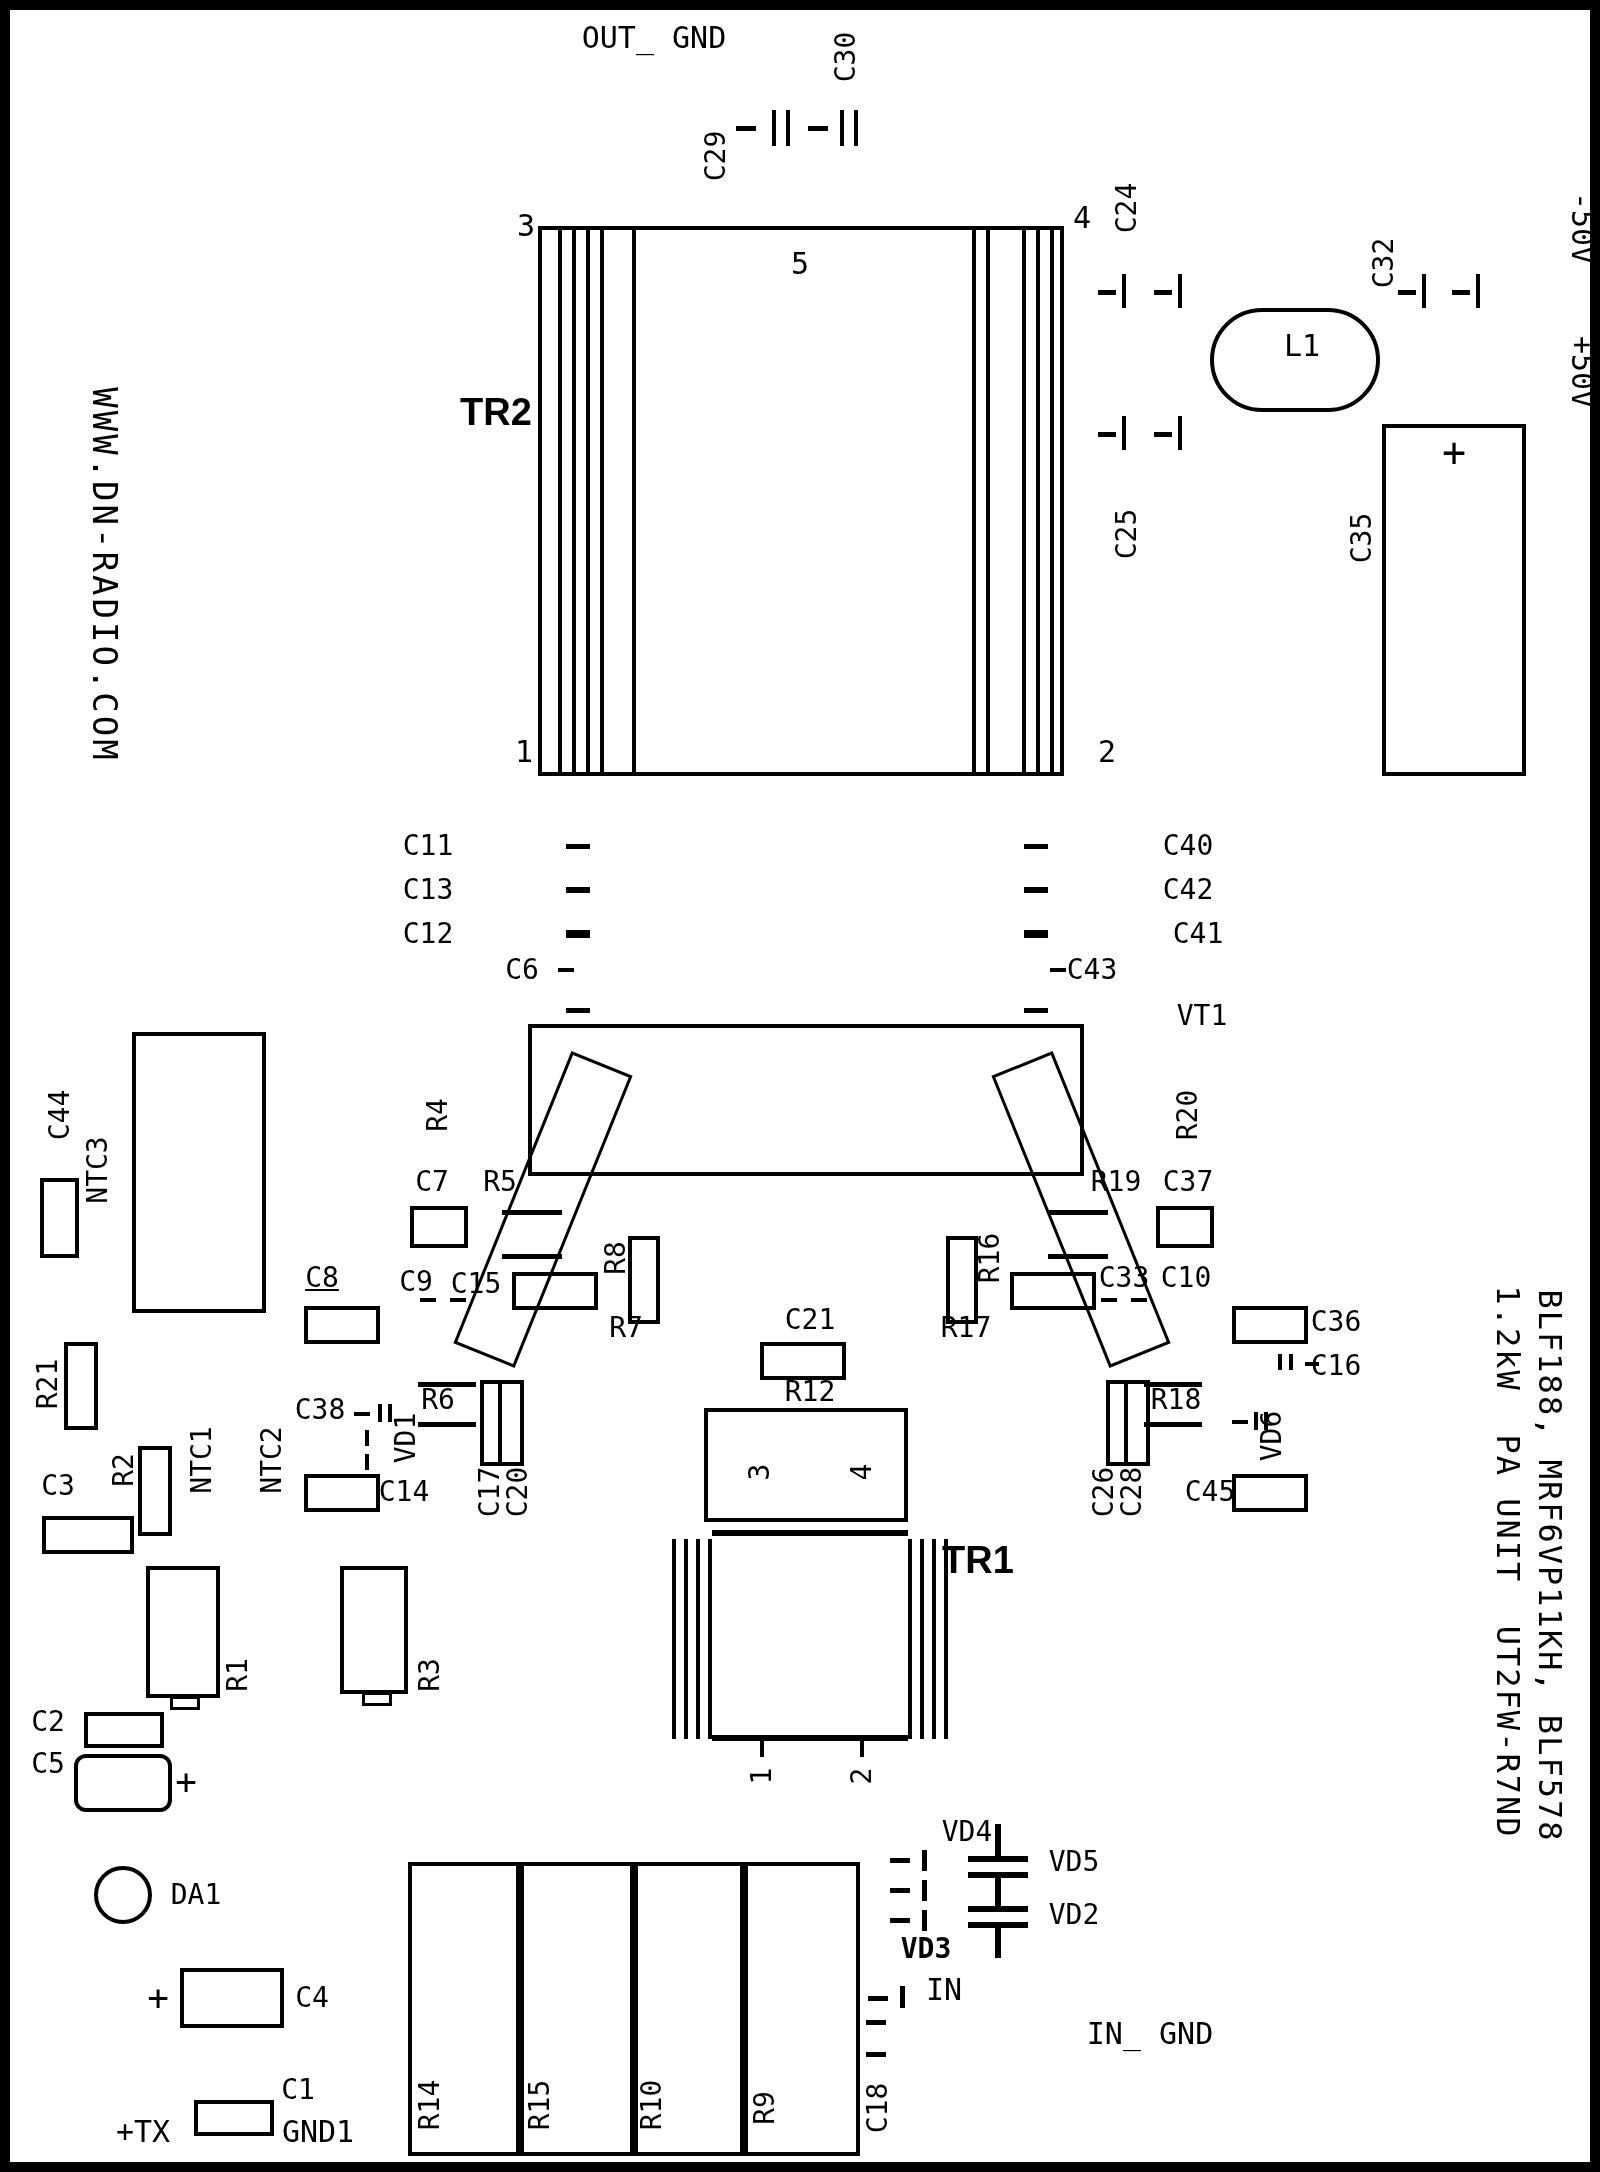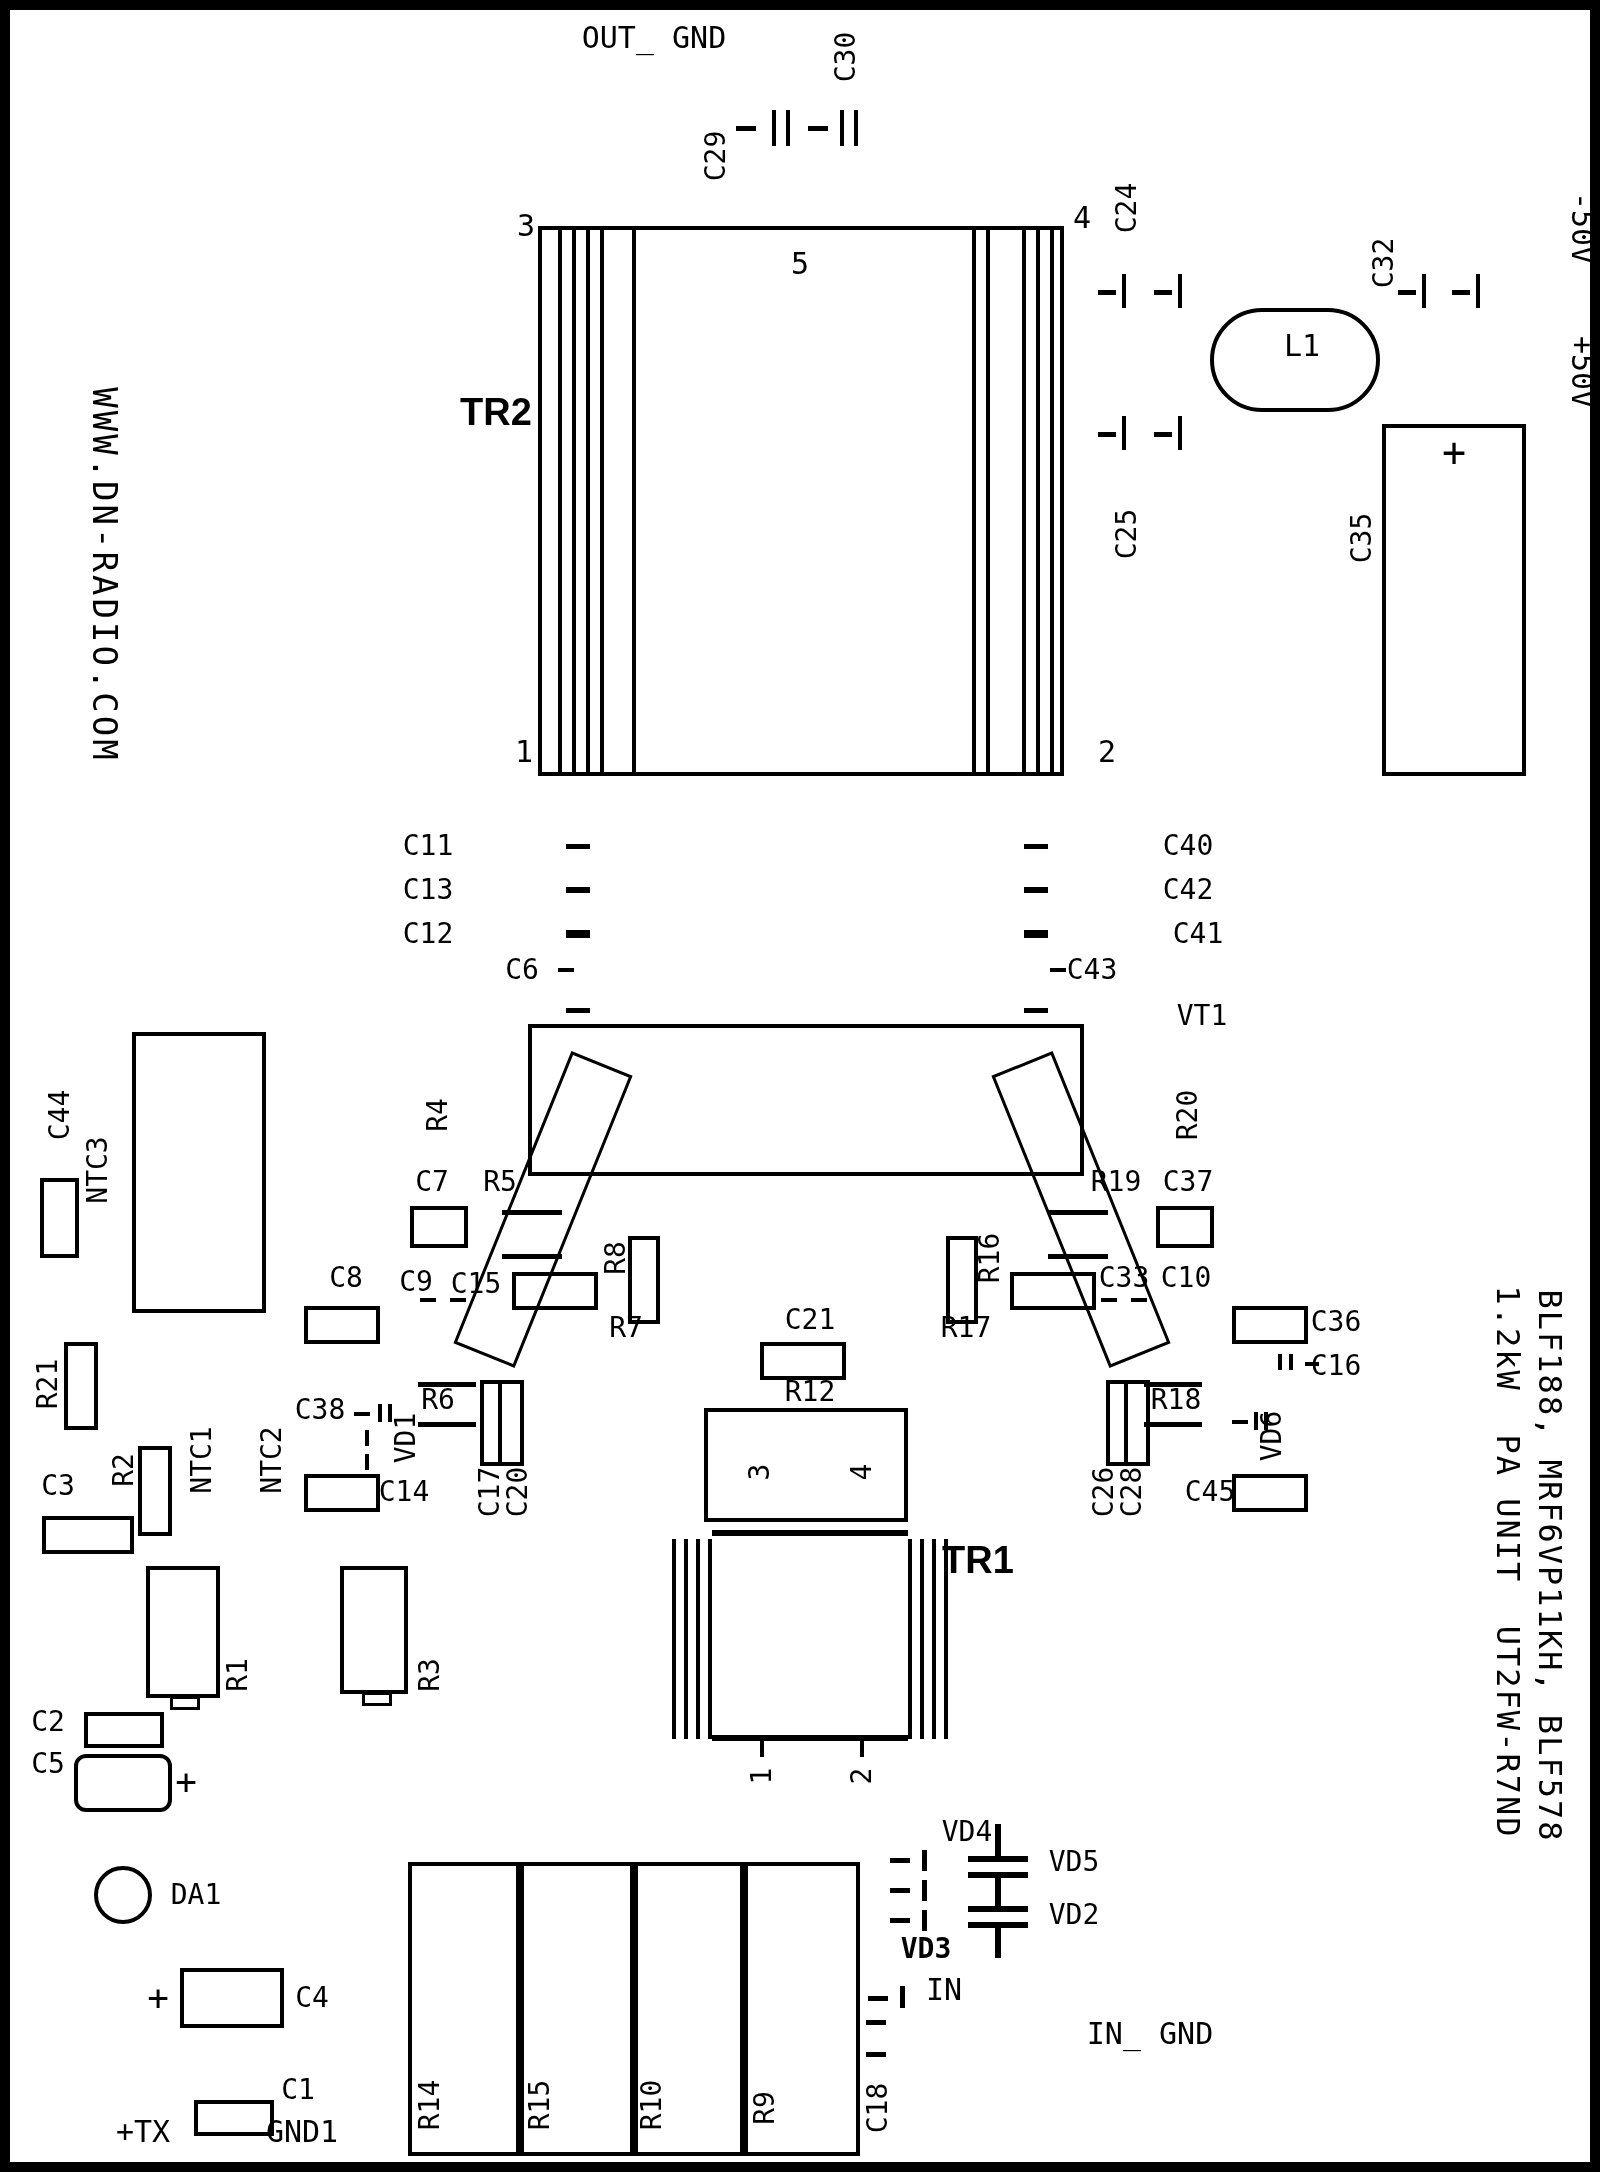--- a/index.html
+++ b/index.html
@@ -168,21 +168,21 @@
 
   <div class="lbl" style="left:644px;top:28px;font-size:30px">OUT_ GND</div>
   <div class="lbl" style="left:95px;top:565px;font-size:34px;letter-spacing:3px;transform:translate(-50%,-50%) rotate(90deg)">WWW.DN-RADIO.COM</div>
   <div class="lbl" style="left:1572px;top:218px;font-size:30px;transform:translate(-50%,-50%) rotate(90deg)">-50V</div>
   <div class="lbl" style="left:1572px;top:362px;font-size:30px;transform:translate(-50%,-50%) rotate(90deg)">+50V</div>
   <div class="lbl" style="left:1498px;top:1552px;font-size:32px;letter-spacing:2px;transform:translate(-50%,-50%) rotate(90deg)">1.2kW  PA UNIT  UT2FW-R7ND</div>
   <div class="lbl" style="left:1540px;top:1556px;font-size:32px;letter-spacing:2px;transform:translate(-50%,-50%) rotate(90deg)">BLF188, MRF6VP11KH, BLF578</div>
   <div class="lbl" style="left:934px;top:1980px;font-size:30px">IN</div>
   <div class="lbl" style="left:1140px;top:2024px;font-size:30px">IN_ GND</div>
   <div class="lbl" style="left:133px;top:2122px;font-size:30px">+TX</div>
-  <div class="lbl" style="left:292px;top:2122px;font-size:30px">GND1</div>
+  <div class="lbl" style="left:308px;top:2122px;font-size:30px">GND1</div>
 
   <div id="labels">
       <div class="lbl" style="left: 836px; top: 47px; transform: translate(-50%, -50%) rotate(-90deg);">C30</div>
       <div class="lbl" style="left: 706px; top: 146px; transform: translate(-50%, -50%) rotate(-90deg);">C29</div>
       <div class="lbl" style="left: 1117px; top: 198px; transform: translate(-50%, -50%) rotate(-90deg);">C24</div>
       <div class="lbl" style="left: 1374px; top: 253px; transform: translate(-50%, -50%) rotate(-90deg);">C32</div>
       <div class="lbl" style="left: 1117px; top: 524px; transform: translate(-50%, -50%) rotate(-90deg);">C25</div>
       <div class="lbl" style="left: 1352px; top: 528px; transform: translate(-50%, -50%) rotate(-90deg);">C35</div>
       <div class="lbl" style="left: 1444px; top: 442px; font-size: 40px; transform: translate(-50%, -50%) rotate(0deg);">+</div>
       <div class="lbl" style="left: 1292px; top: 336px; font-size: 30px; transform: translate(-50%, -50%) rotate(0deg);">L1</div>
@@ -202,21 +202,21 @@
       <div class="lbl" style="left: 1082px; top: 960px; transform: translate(-50%, -50%) rotate(0deg);">C43</div>
       <div class="lbl" style="left: 1192px; top: 1006px; transform: translate(-50%, -50%) rotate(0deg);">VT1</div>
       <div class="lbl" style="left: 428px; top: 1105px; transform: translate(-50%, -50%) rotate(-90deg);">R4</div>
       <div class="lbl" style="left: 1178px; top: 1105px; transform: translate(-50%, -50%) rotate(-90deg);">R20</div>
       <div class="lbl" style="left: 422px; top: 1172px; transform: translate(-50%, -50%) rotate(0deg);">C7</div>
       <div class="lbl" style="left: 490px; top: 1172px; transform: translate(-50%, -50%) rotate(0deg);">R5</div>
       <div class="lbl" style="left: 1106px; top: 1172px; transform: translate(-50%, -50%) rotate(0deg);">R19</div>
       <div class="lbl" style="left: 1178px; top: 1172px; transform: translate(-50%, -50%) rotate(0deg);">C37</div>
       <div class="lbl" style="left: 50px; top: 1105px; transform: translate(-50%, -50%) rotate(-90deg);">C44</div>
       <div class="lbl" style="left: 88px; top: 1160px; transform: translate(-50%, -50%) rotate(-90deg);">NTC3</div>
-      <div class="lbl" style="left: 336px; top: 1268px; transform: translate(-50%, -50%) rotate(0deg);">C8</div>
+      <div class="lbl" style="left: 312px; top: 1268px; transform: translate(-50%, -50%) rotate(0deg); text-decoration: underline;">C8</div>
       <div class="lbl" style="left: 406px; top: 1272px; transform: translate(-50%, -50%) rotate(0deg);">C9</div>
       <div class="lbl" style="left: 466px; top: 1274px; transform: translate(-50%, -50%) rotate(0deg);">C15</div>
       <div class="lbl" style="left: 606px; top: 1248px; transform: translate(-50%, -50%) rotate(-90deg);">R8</div>
       <div class="lbl" style="left: 616px; top: 1318px; transform: translate(-50%, -50%) rotate(0deg);">R7</div>
       <div class="lbl" style="left: 980px; top: 1248px; transform: translate(-50%, -50%) rotate(-90deg);">R16</div>
       <div class="lbl" style="left: 956px; top: 1318px; transform: translate(-50%, -50%) rotate(0deg);">R17</div>
       <div class="lbl" style="left: 1114px; top: 1268px; transform: translate(-50%, -50%) rotate(0deg);">C33</div>
       <div class="lbl" style="left: 1176px; top: 1268px; transform: translate(-50%, -50%) rotate(0deg);">C10</div>
       <div class="lbl" style="left: 800px; top: 1310px; transform: translate(-50%, -50%) rotate(0deg);">C21</div>
       <div class="lbl" style="left: 800px; top: 1382px; transform: translate(-50%, -50%) rotate(0deg);">R12</div>

